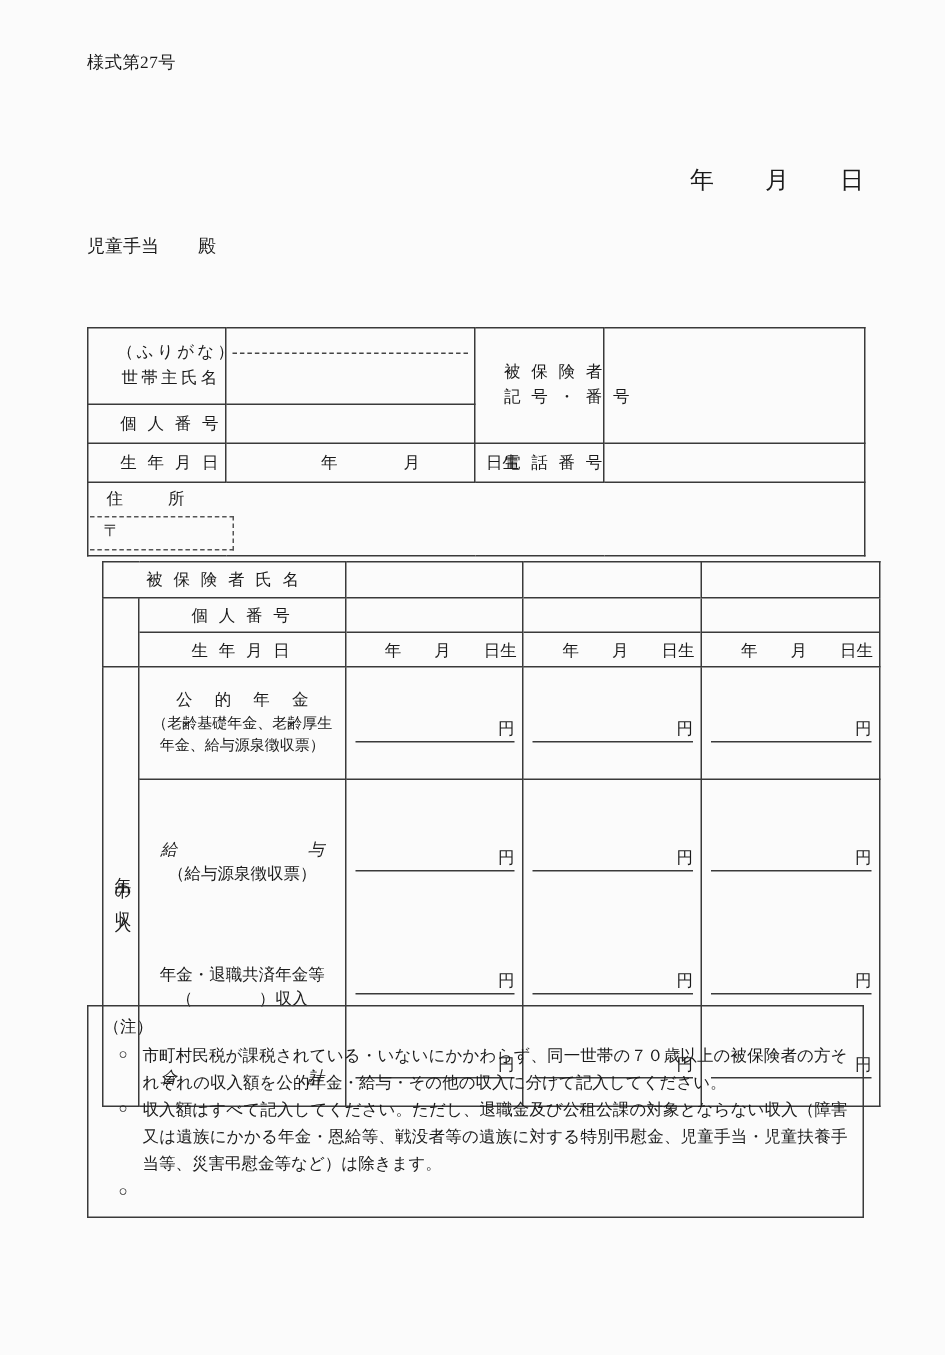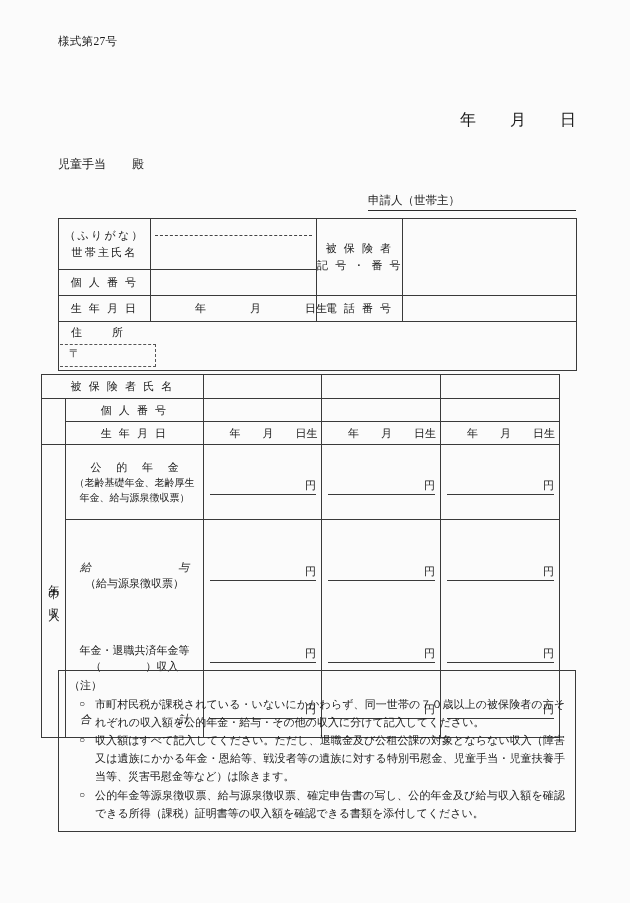--- a/index.html
+++ b/index.html
@@ -86,21 +86,21 @@
   }
   .lbl {
     text-align: center;
     letter-spacing: 2.2px;
     padding: 0 4px;
     white-space: nowrap;
   }
 
   
   #hdr-tbl { left: 58px; top: 218px; width: 518px; }
-  #hdr-tbl td { height: 25px; }
+  #hdr-tbl td { height: 25px; padding-left: 19px; }
   .furigana-cell {
     position: relative;
     height: 50px !important;
   }
   .furigana-dash {
     position: absolute;
     left: 4px; right: 4px; top: 16px;
     border-top: 1px dashed #444;
   }
   .two-line {
@@ -137,21 +137,21 @@
     border-left: none;
     box-sizing: border-box;
   }
   .zip-mark {
     position: absolute;
     left: 10px; top: 24px;
     font-size: 11px;
   }
 
   
-  #inc-tbl { left: 41px; top: 374px; width: 518px; border-radius: 28px; }
+  #inc-tbl { left: 68px; top: 374px; width: 518px; border-radius: 28px; }
   #inc-tbl td { height: 22px; }
 
   .vert-label {
     width: 24px;
     text-align: center;
     vertical-align: middle;
   }
   .vert-label span {
     writing-mode: vertical-rl;
     text-orientation: upright;
@@ -242,21 +242,20 @@
     <span class="gap"></span>
     <span>月</span>
     <span class="gap"></span>
     <span>日</span>
   </div>
 
   <div class="addressee">
     <span>児童手当</span><span class="sp"></span><span>殿</span>
   </div>
 
-  <div class="applicant">申請人（世帯主）</div>
 
   <table class="tbl" id="hdr-tbl">
     <colgroup>
       <col style="width:92px">
       <col style="width:166px">
       <col style="width:86px">
       <col style="width:174px">
     </colgroup>
     <tbody>
       <tr>
@@ -422,18 +421,17 @@
     <div class="note-item">
       <div class="note-bullet">○</div>
       <div class="note-body">
         <p>収入額はすべて記入してください。ただし、退職金及び公租公課の対象とならない収入（障害又は遺族にかかる年金・恩給等、戦没者等の遺族に対する特別弔慰金、児童手当・児童扶養手当等、災害弔慰金等など）は除きます。</p>
       </div>
     </div>
 
     <div class="note-item">
       <div class="note-bullet">○</div>
       <div class="note-body">
-        <p>公的年金等源泉徴収票、給与源泉徴収票、確定申告書の写し、公的年金及び給与収入額を確認できる所得（課税）証明書等の収入額を確認できる書類を添付してください。</p>
       </div>
     </div>
   </div>
 
 </div>
 
 </body></html>

